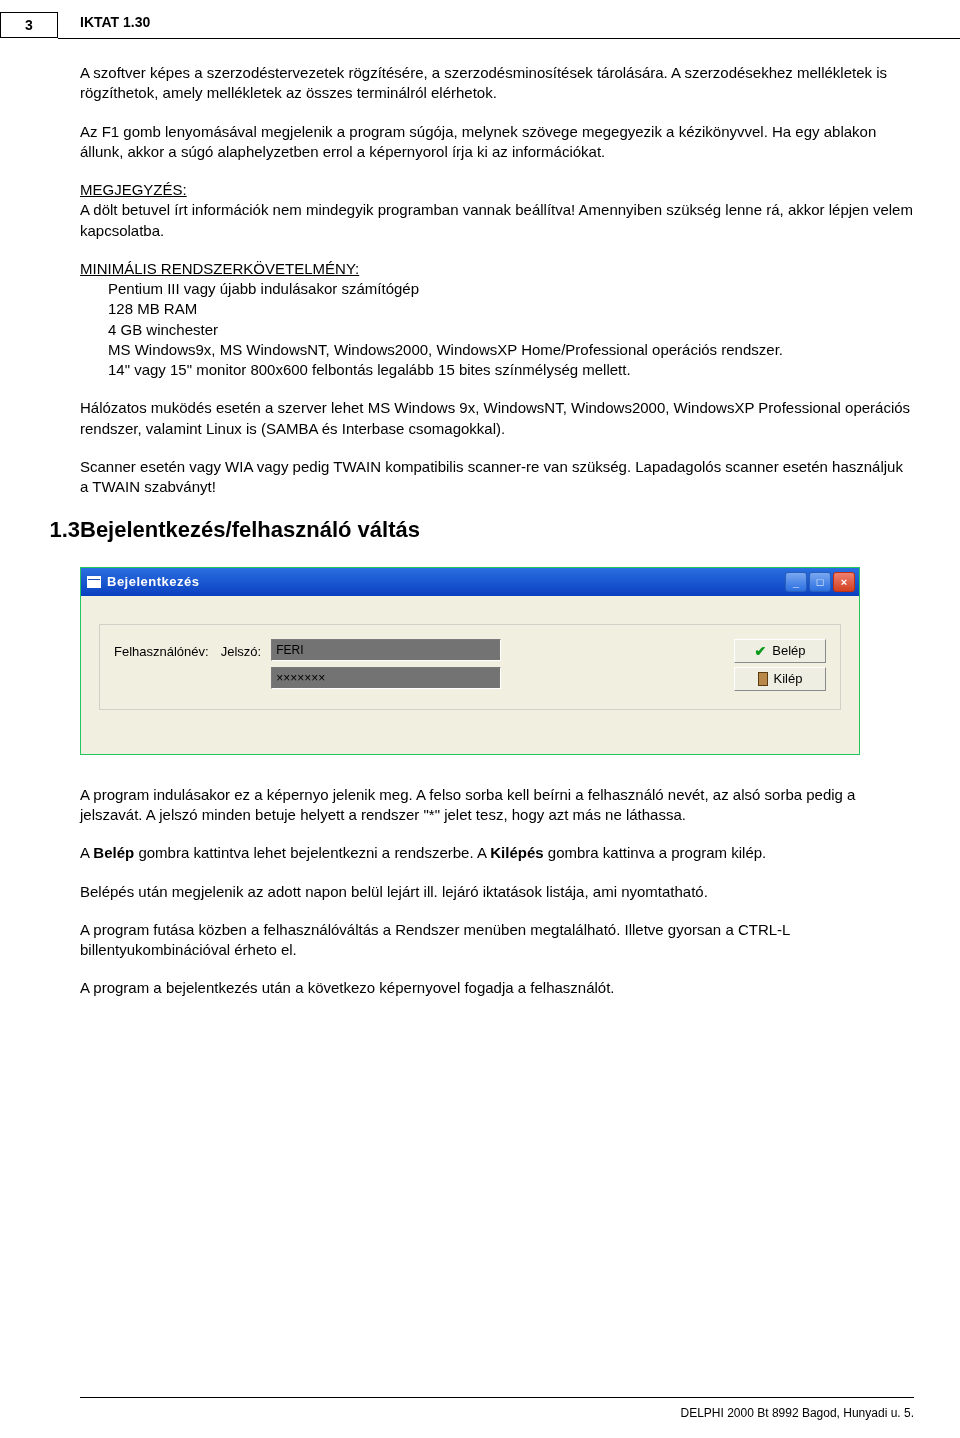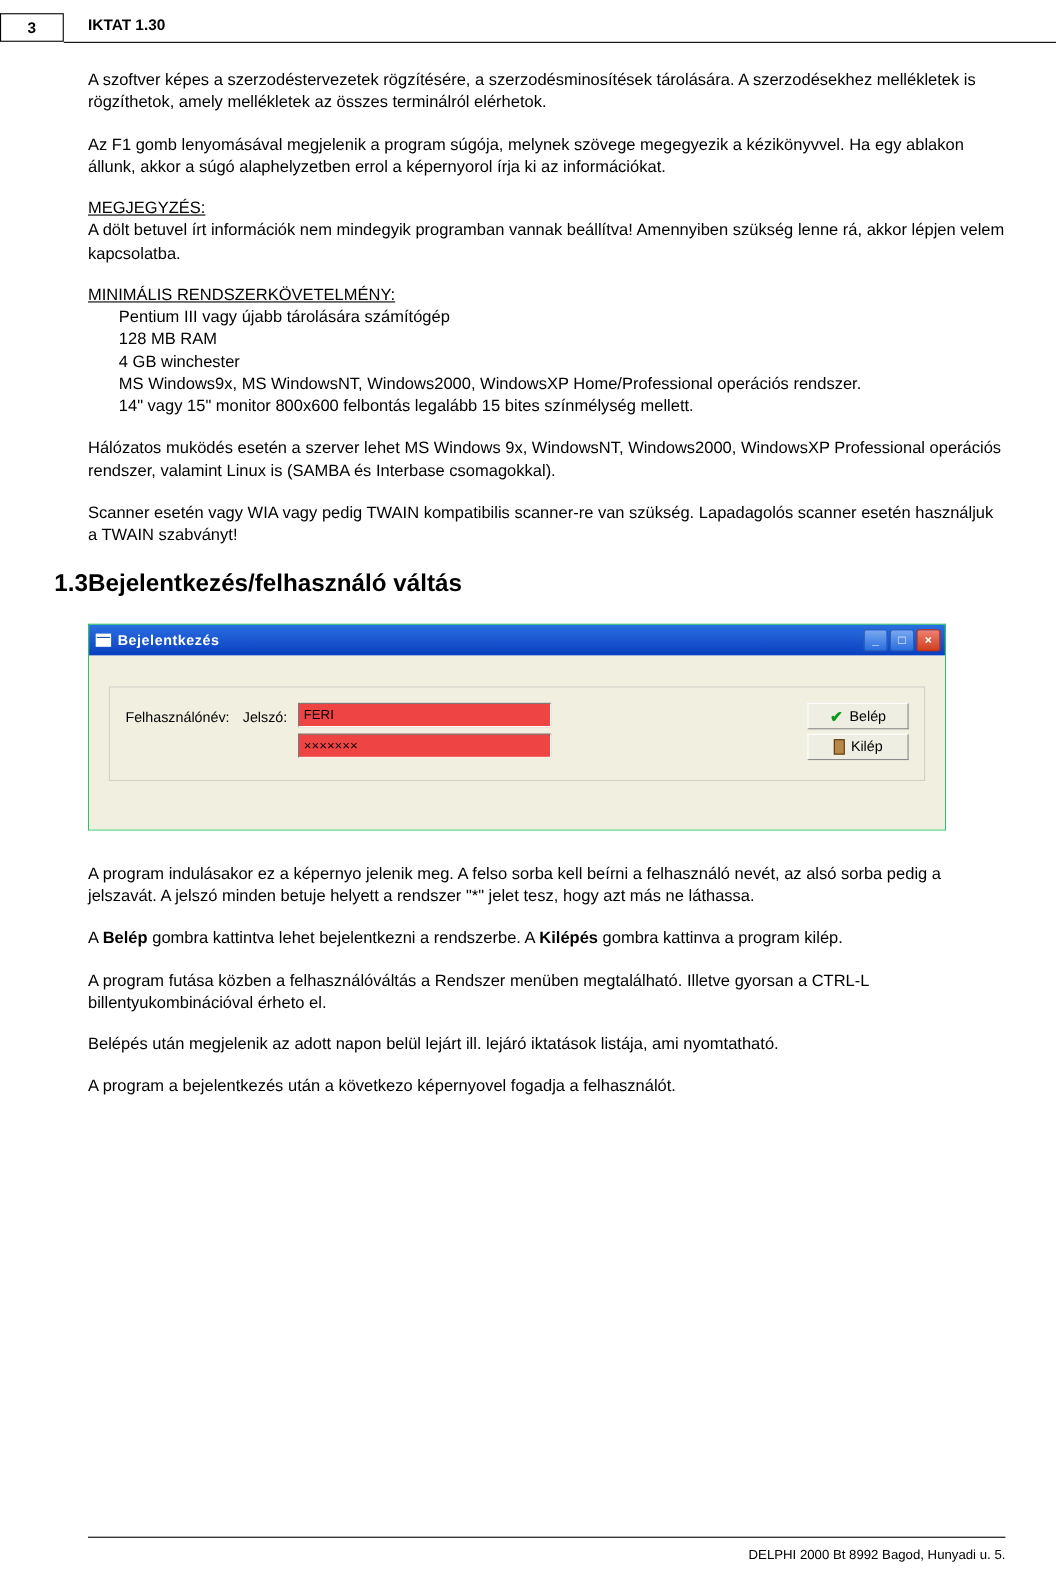--- a/index.html
+++ b/index.html
@@ -167,21 +167,21 @@
   .text-input {
     font-family: Arial, sans-serif;
     font-size: 12px;
     padding: 2px 4px;
     width: 230px;
     height: 22px;
     border-top: 1px solid #7a7a7a;
     border-left: 1px solid #7a7a7a;
     border-right: 1px solid #fff;
     border-bottom: 1px solid #fff;
-    background: #ef4444;
+    background: #737373;
   }
   .btn-col {
     display: flex;
     flex-direction: column;
     gap: 4px;
   }
   .win-btn {
     width: 92px;
     height: 24px;
     background: #efeee2;
@@ -237,21 +237,21 @@
   <p class="para">Az F1 gomb lenyomásával megjelenik a program súgója, melynek szövege megegyezik a kézikönyvvel. Ha egy ablakon állunk, akkor a súgó alaphelyzetben errol a képernyorol írja ki az információkat.</p>
 
   <p class="para">
     <span class="heading-label">MEGJEGYZÉS:</span><br>
     <span>A dölt betuvel írt információk nem mindegyik programban vannak beállítva! Amennyiben szükség lenne rá, akkor lépjen velem kapcsolatba.</span>
   </p>
 
   <div class="para">
     <span class="heading-label">MINIMÁLIS RENDSZERKÖVETELMÉNY:</span>
     <div class="indent-block">
-      <div>Pentium III vagy újabb tárolására számítógép</div>
+      <div>Pentium III vagy újabb indulásakor számítógép</div>
       <div>128 MB RAM</div>
       <div>4 GB winchester</div>
       <div>MS Windows9x, MS WindowsNT, Windows2000, WindowsXP Home/Professional operációs rendszer.</div>
       <div>14" vagy 15" monitor 800x600 felbontás legalább 15 bites színmélység mellett.</div>
     </div>
   </div>
 
   <p class="para">Hálózatos muködés esetén a szerver lehet MS Windows 9x, WindowsNT, Windows2000, WindowsXP Professional operációs rendszer, valamint Linux is (SAMBA és Interbase csomagokkal).</p>
   <p class="para">Scanner esetén vagy WIA vagy pedig TWAIN kompatibilis scanner-re van szükség. Lapadagolós scanner esetén használjuk a TWAIN szabványt!</p>
 
@@ -297,22 +297,22 @@
       </div>
     </div>
   </div>
 
   <p class="para">A program indulásakor ez a képernyo jelenik meg. A felso sorba kell beírni a felhasználó nevét, az alsó sorba pedig a jelszavát. A jelszó minden betuje helyett a rendszer "*" jelet tesz, hogy azt más ne láthassa.</p>
 
   <p class="para">
     <span>A </span><b>Belép</b><span> gombra kattintva lehet bejelentkezni a rendszerbe. A </span><b>Kilépés</b><span> gombra kattinva a program kilép.</span>
   </p>
 
+  <p class="para">Belépés után megjelenik az adott napon belül lejárt ill. lejáró iktatások listája, ami nyomtatható.</p>
   <p class="para">A program futása közben a felhasználóváltás a Rendszer menüben megtalálható. Illetve gyorsan a CTRL-L billentyukombinációval érheto el.</p>
-  <p class="para">Belépés után megjelenik az adott napon belül lejárt ill. lejáró iktatások listája, ami nyomtatható.</p>
 
 
   <p class="para">A program a bejelentkezés után a következo képernyovel fogadja a felhasználót.</p>
 
 </div>
 
 <div class="footer-line"></div>
 <div class="footer">DELPHI 2000 Bt 8992 Bagod, Hunyadi u. 5.</div>
 
 </body></html>

